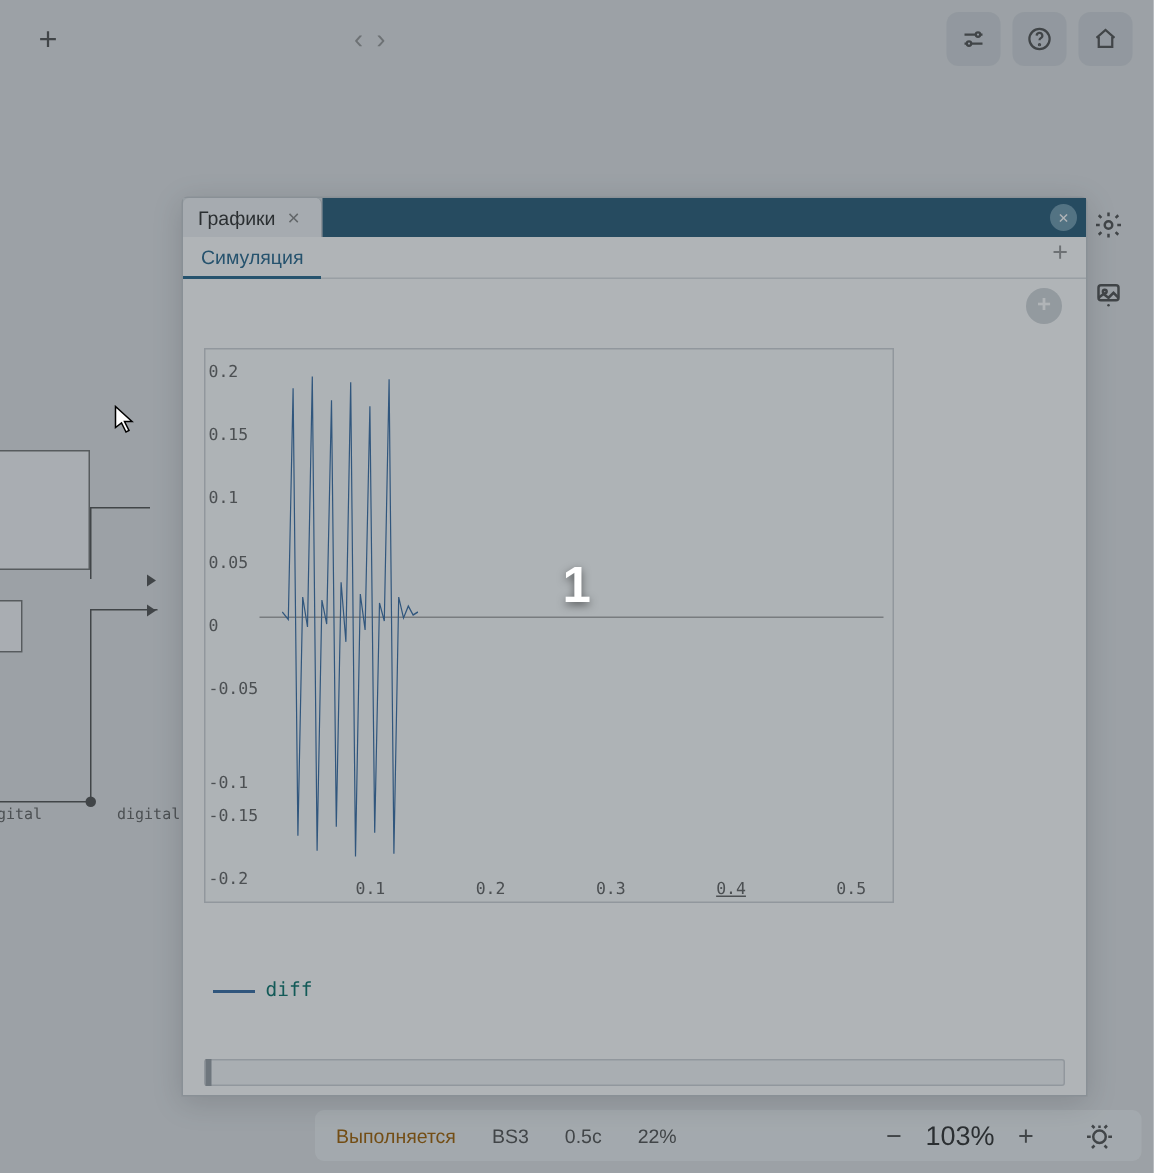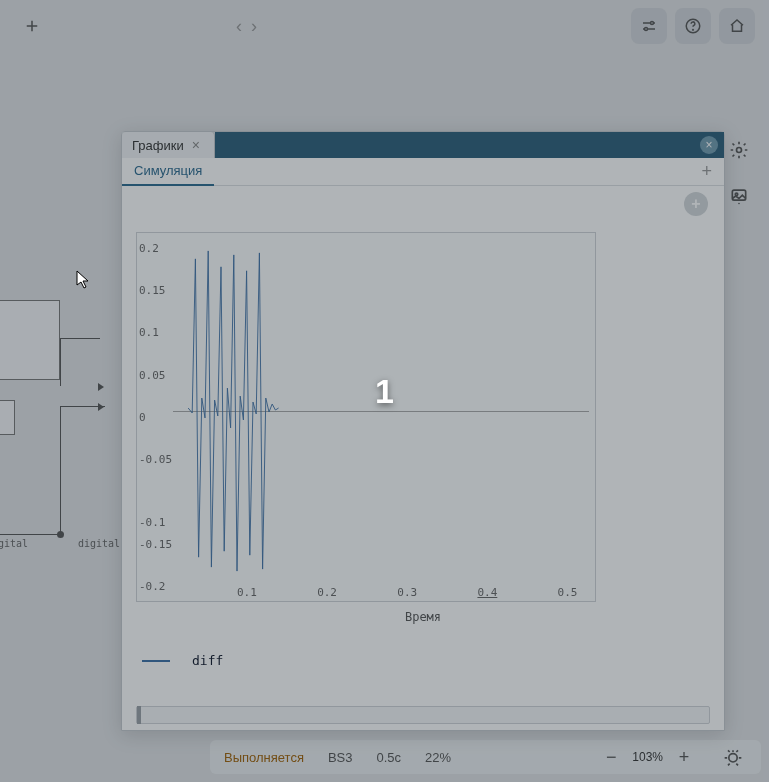--- a/index.html
+++ b/index.html
@@ -56,55 +56,55 @@
   }
   .panel-tab {
     height:26px; padding:0 14px 0 10px; display:flex; align-items:center; gap:8px;
     background:#f0f2f4; border-right:1px solid #c4c8cc;
     border-radius:4px 4px 0 0; font-size:13px; color:#333;
   }
   .panel-tab .close { color:#888; cursor:pointer; font-size:14px; }
   .panel-title-rest { flex:1; height:26px; background:#2c5e7a; display:flex; align-items:center; justify-content:flex-end; padding-right:6px; }
   .panel-title-rest .close-panel { width:18px;height:18px;border-radius:50%;background:#719bb0;color:#fff;display:flex;align-items:center;justify-content:center;font-size:12px;cursor:pointer; }
   .panel-subbar {
-    height:28px; display:flex; align-items:center; border-bottom:1px solid #dcdfe2;
+    height:28px; display:flex; border-bottom:1px solid #dcdfe2;
     padding-right:6px;
   }
   .sub-tab {
     height:28px; padding:0 12px; display:flex; align-items:center;
     font-size:13px; color:#2c6a8f; border-bottom:2px solid #2c6a8f;
   }
   .sub-add { margin-left:auto; color:#999; font-size:18px; cursor:pointer; padding:0 6px; }
   .panel-body { flex:1; position:relative; background:#fff; padding:10px 14px 14px 14px; }
   .corner-add { position:absolute; right:16px; top:6px; width:24px;height:24px;border-radius:50%;background:#d3d7da;color:#fff;display:flex;align-items:center;justify-content:center;font-weight:bold;cursor:pointer; }
 
   
   .chart-wrap { position:absolute; left:14px; top:46px; width:460px; height:370px; border:1px solid #d0d3d7; background:#fcfdfd; }
   .plot-area { position:absolute; left:36px; top:6px; right:6px; bottom:18px; }
   .ytick { position:absolute; left:2px; font-size:11px; font-family:monospace; color:#666; transform:translateY(-50%); }
   .xtick { position:absolute; bottom:2px; font-size:11px; font-family:monospace; color:#666; transform:translateX(-50%); }
   .xlabel-txt { position:absolute; left:0; right:0; text-align:center; font-size:12px; font-family:monospace; color:#555; }
   .zero-line { position:absolute; height:1px; background:#aaa; }
   .signal { position:absolute; }
-  .legend { position:absolute; left:20px; bottom:62px; display:flex; align-items:center; gap:22px; font-size:13px; font-family:monospace; color:#0f172a; }
+  .legend { position:absolute; left:20px; bottom:62px; display:flex; align-items:center; gap:7px; font-size:13px; font-family:monospace; color:#0f766e; }
   .legend-line { width:28px; height:2px; background:#3b6fa6; }
   .scrubber { position:absolute; left:14px; bottom:6px; right:14px; height:18px; border:1px solid #d0d3d7; border-radius:2px; background:#f5f6f8; }
   .scrubber-thumb { position:absolute; left:0; top:-1px; bottom:-1px; width:4px; background:#9aa0a6; }
 
   
   .status-bar {
     position:absolute; left:210px; right:8px; bottom:8px; height:34px;
     display:flex; align-items:center; gap:24px;
     background:#eceff1; border-radius:6px; padding:0 14px;
     z-index:15; font-size:13px; color:#555;
   }
   .status-item.running { color:#a16207; }
   .zoom-group { margin-left:auto; display:flex; align-items:center; gap:10px; }
   .zoom-btn { width:22px;height:22px;display:flex;align-items:center;justify-content:center;color:#555;font-size:18px;cursor:pointer; }
-  .zoom-val { font-size:12px; color:#333; }
+  .zoom-val { font-size:18px; color:#333; }
   .debug-btn { width:28px;height:28px;display:flex;align-items:center;justify-content:center;cursor:pointer; }
 
   
   .center-number {
     position:absolute; left:50%; top:50%; transform:translate(-50%,-50%);
     font-size:34px; font-weight:700; color:#fff;
     text-shadow:0 2px 6px rgba(0,0,0,.5);
     z-index:60; pointer-events:none;
   }
   .cursor-arrow { position:absolute; z-index:55; pointer-events:none; }
@@ -214,21 +214,20 @@
       <span class="xtick" style="left:76.5%;text-decoration:underline;">0.4</span>
       <span class="xtick" style="left:94%;">0.5</span>
 
       <div class="plot-area">
         <div class="zero-line" style="left:0;right:0;top:50%;"></div>
         <svg class="signal" width="100%" height="100%" viewBox="0 0 520 346" preserveAspectRatio="none">
           <polyline fill="none" stroke="#3b6fa6" stroke-width="1" points="19,170 24,175 28,20 32,320 36,160 40,180 44,12 48,330 52,162 56,178 60,28 64,314 68,150 72,190 76,16 80,334 84,158 88,182 92,32 96,318 100,164 104,176 108,14 112,332 116,160 120,174 124,166 128,172 132,170"></polyline>
         </svg>
       </div>
     </div>
-    <div class="xlabel-txt" style="top:424px;">Время</div>
 
     <div class="legend">
       <span class="legend-line"></span>
       <span>diff</span>
     </div>
 
     <div class="scrubber">
       <div class="scrubber-thumb"></div>
     </div>
   </div>

